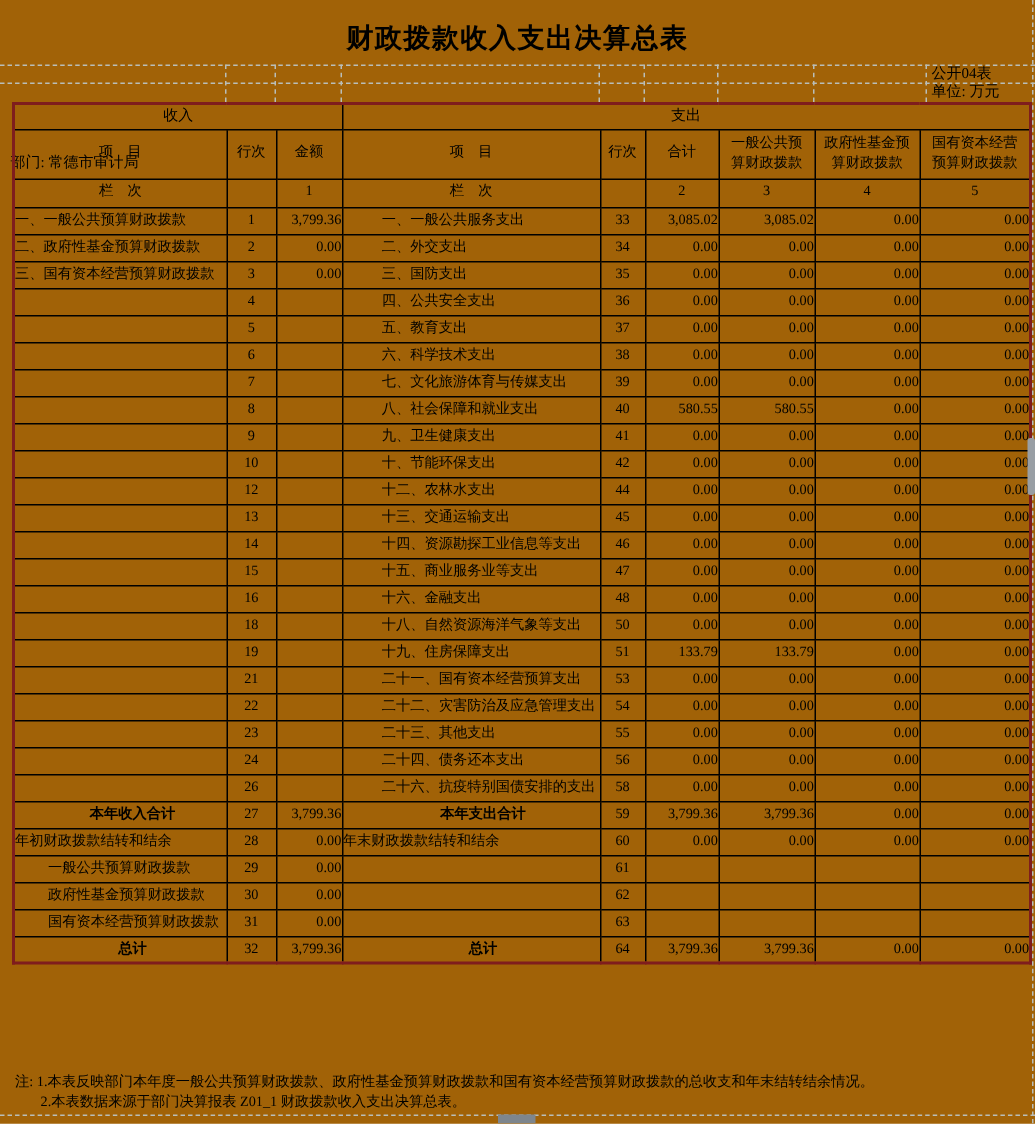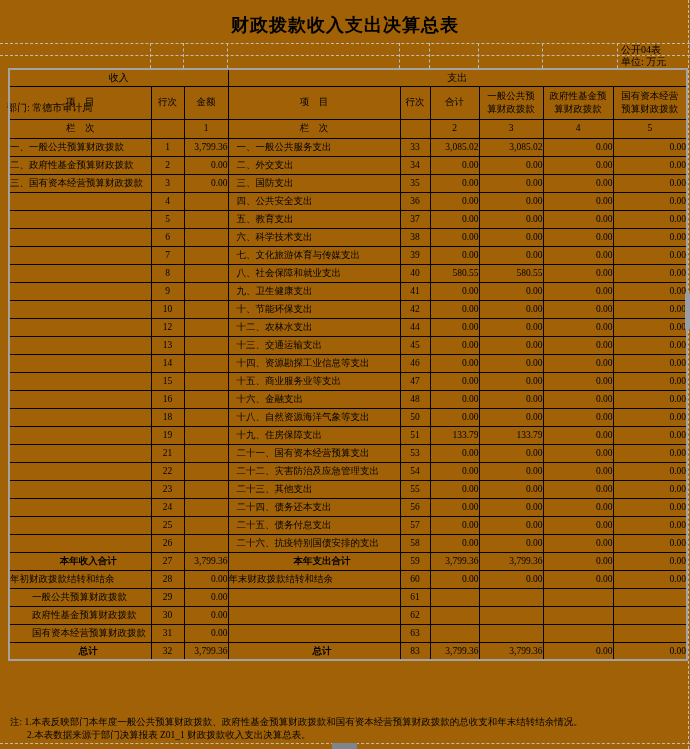--- a/index.html
+++ b/index.html
@@ -10,31 +10,31 @@
          font-size:18px;font-weight:bold;letter-spacing:1px;}
 
   .dash-h{position:absolute;border-top:1px dashed #b9beb9;height:0;}
   .dash-v{position:absolute;border-left:1px dashed #b9beb9;width:0;}
 
   .meta-left{position:absolute;left:7px;top:56px;font-size:10px;margin-top:45px;}
   .meta-right{position:absolute;left:621px;top:44px;width:65px;font-size:10px;line-height:12px;}
   .meta-right div{height:12px;}
 
   table.main{position:absolute;left:8px;top:68px;border-collapse:collapse;
-             border:2px solid #a3a3a3;table-layout:fixed;width:678px;
+             border:2px solid #7f1d1d;table-layout:fixed;width:678px;
              font-size:9.5px;}
   table.main td{border:1px solid #000;overflow:hidden;vertical-align:middle;
                 padding:0;line-height:1.3;}
   thead td{text-align:center;white-space:pre-line;}
   tr.h1{height:17px;} tr.h1 td{font-size:10px;}
   tr.h2{height:33px;margin-left:12px;}
   tr.h3{height:19px;}
   tbody tr{height:18px;margin-left:28px;}
   td.lbl{text-align:left;padding-left:3px;white-space:nowrap;}
-  td.lbl.item{padding-left:8px;}
+  td.lbl.item{padding-left:26px;}
   td.lbl.sub{padding-left:22px;}
   td.lbl.total{text-align:center;font-weight:bold;padding-left:16px;}
   td.num{text-align:center;}
   td.val{text-align:right;padding-right:3px;}
 
   .notes{position:absolute;left:10px;top:716px;width:672px;font-size:9.5px;line-height:13px;}
   .notes .n2{padding-left:17px;}
 
   .vscroll{position:absolute;left:685px;top:292px;width:5px;height:38px;
            background:#989ea4;border-radius:2px;}
@@ -337,31 +337,20 @@
           <td class="val"></td>
           <td class="lbl item">二十四、债务还本支出</td>
           <td class="num">56</td>
           <td class="val">0.00</td>
           <td class="val">0.00</td>
           <td class="val">0.00</td>
           <td class="val">0.00</td>
         </tr>
         <tr>
           <td class="lbl"></td>
-          <td class="num">25</td>
-          <td class="val"></td>
-          <td class="lbl item">二十五、债务付息支出</td>
-          <td class="num">57</td>
-          <td class="val">0.00</td>
-          <td class="val">0.00</td>
-          <td class="val">0.00</td>
-          <td class="val">0.00</td>
-        </tr>
-        <tr>
-          <td class="lbl"></td>
           <td class="num">26</td>
           <td class="val"></td>
           <td class="lbl item">二十六、抗疫特别国债安排的支出</td>
           <td class="num">58</td>
           <td class="val">0.00</td>
           <td class="val">0.00</td>
           <td class="val">0.00</td>
           <td class="val">0.00</td>
         </tr>
         <tr>
@@ -417,21 +406,21 @@
           <td class="val"></td>
           <td class="val"></td>
           <td class="val"></td>
           <td class="val"></td>
         </tr>
         <tr>
           <td class="lbl total">总计</td>
           <td class="num">32</td>
           <td class="val">3,799.36</td>
           <td class="lbl total">总计</td>
-          <td class="num">83</td>
+          <td class="num">64</td>
           <td class="val">3,799.36</td>
           <td class="val">3,799.36</td>
           <td class="val">0.00</td>
           <td class="val">0.00</td>
         </tr>
       </tbody>
   </table>
 
   <div class="notes">
     <div class="n1">注: 1.本表反映部门本年度一般公共预算财政拨款、政府性基金预算财政拨款和国有资本经营预算财政拨款的总收支和年末结转结余情况。</div>

